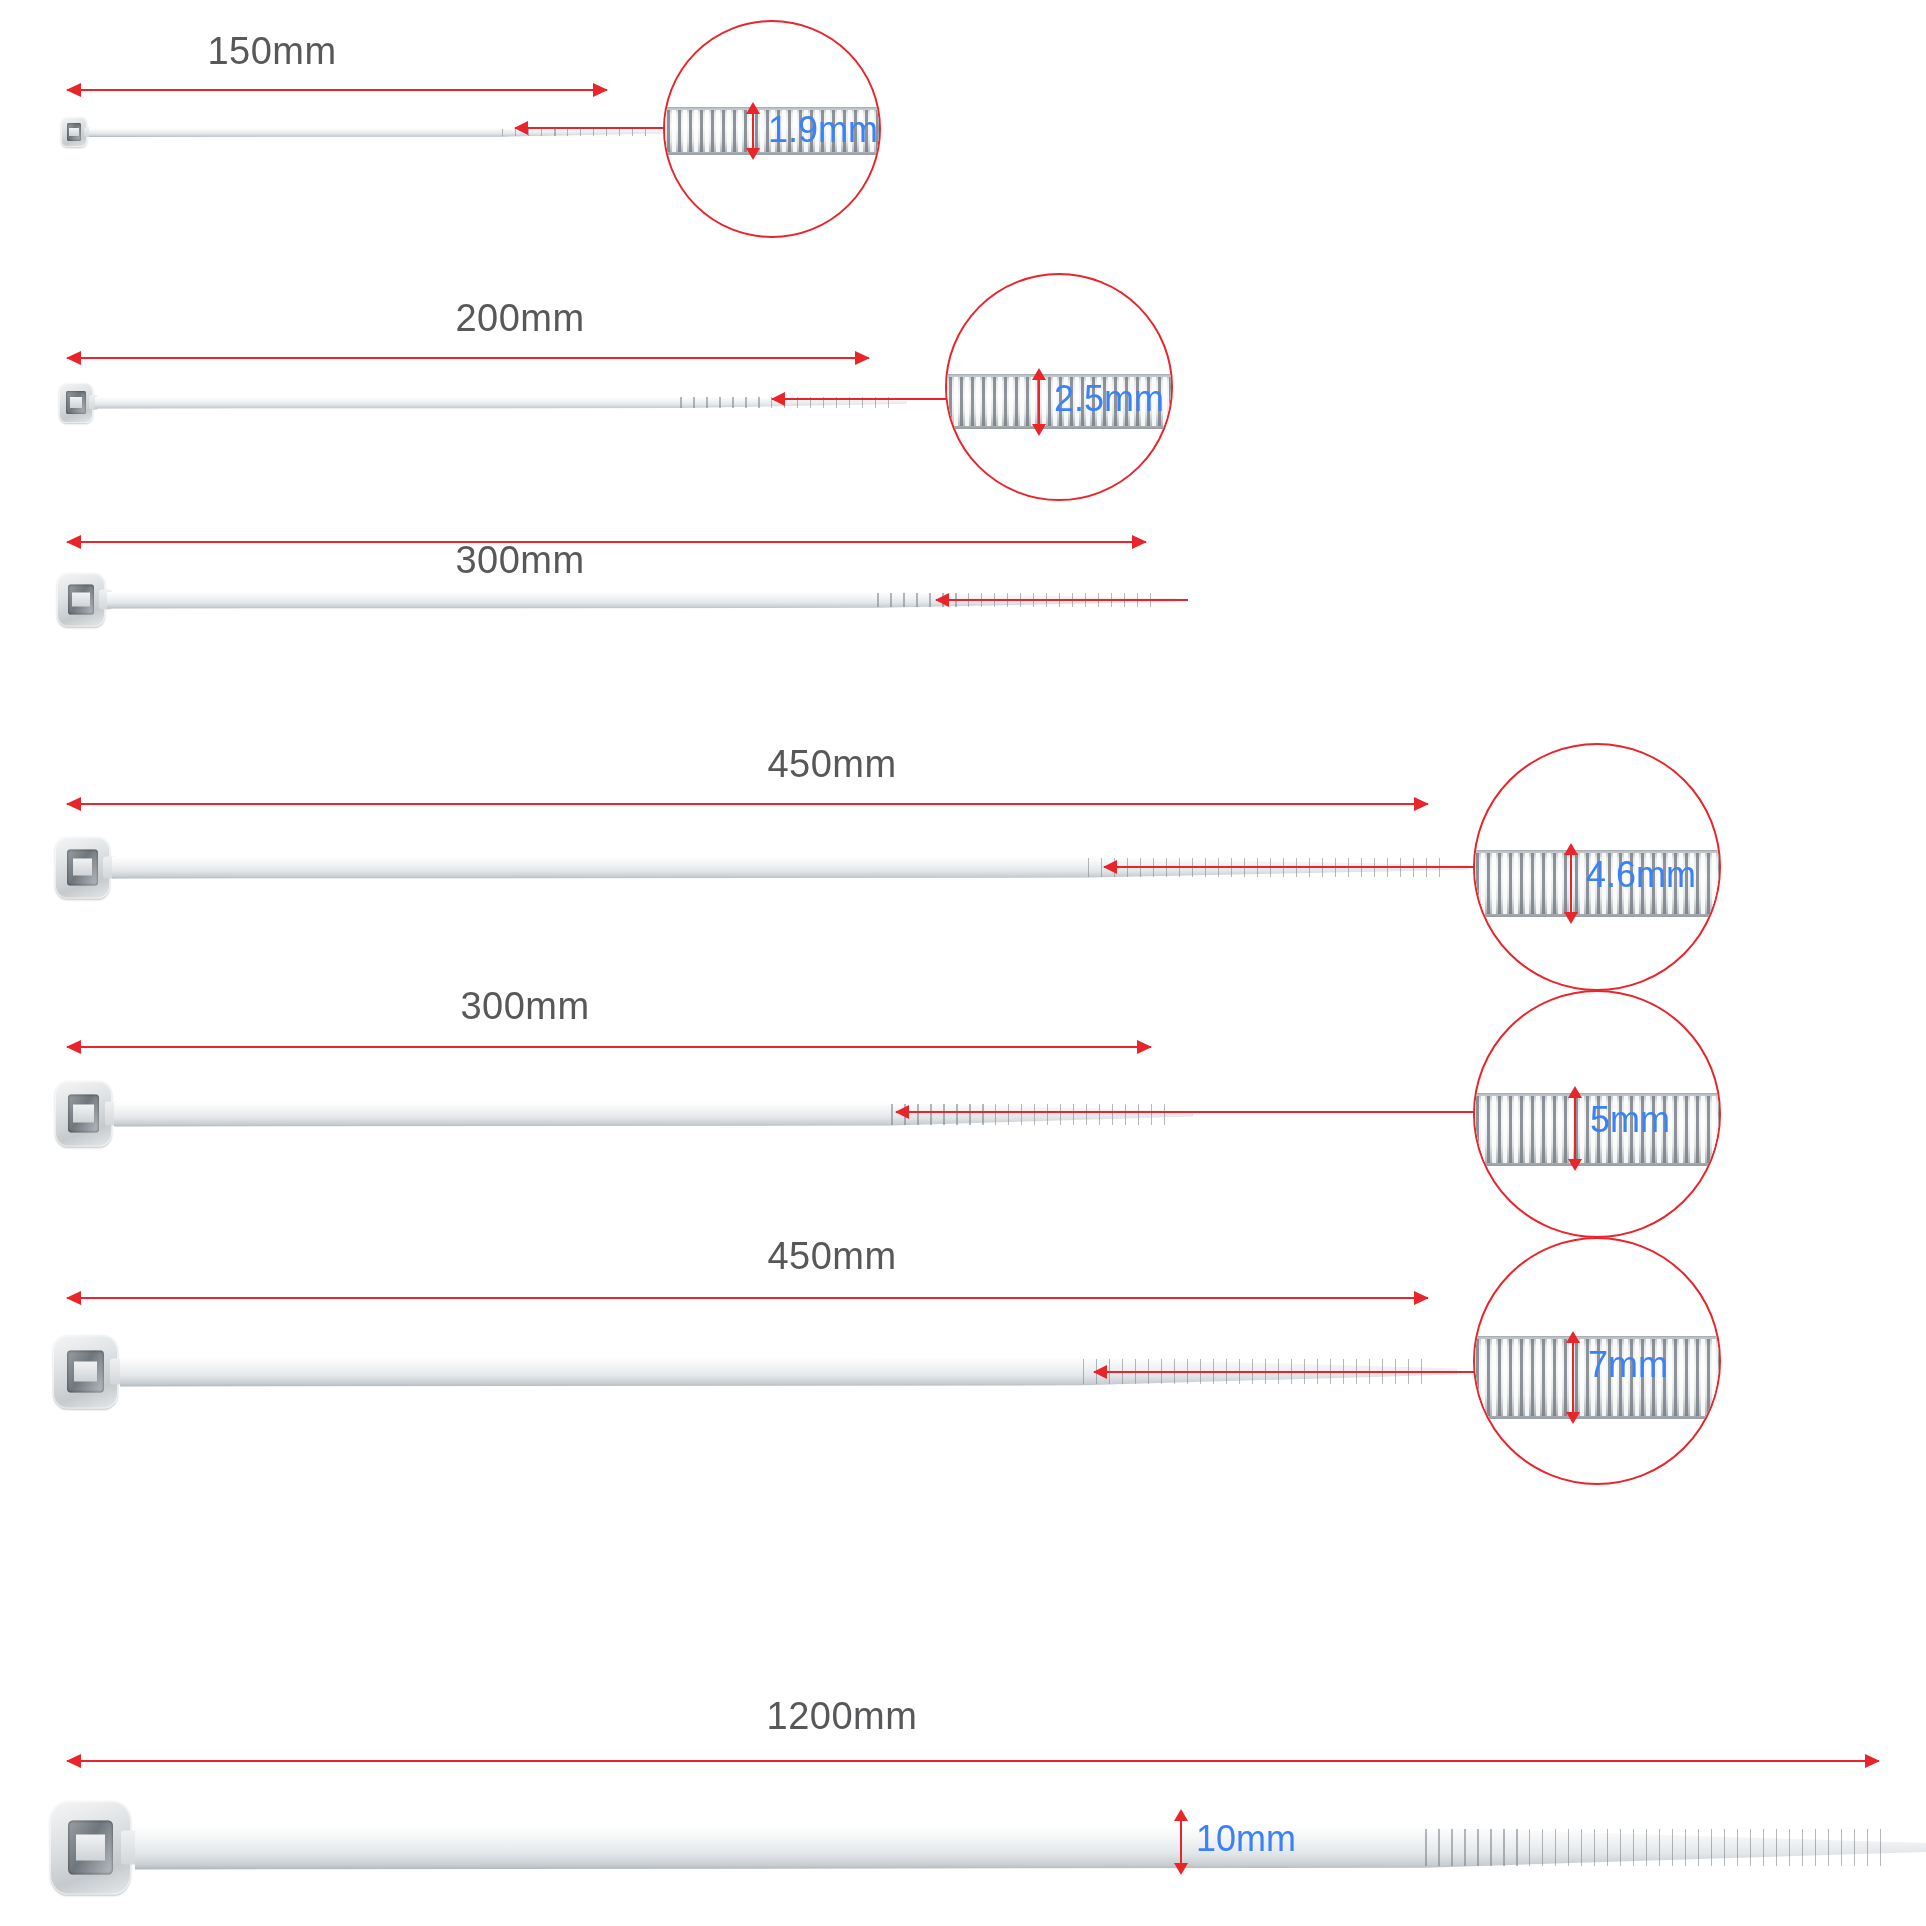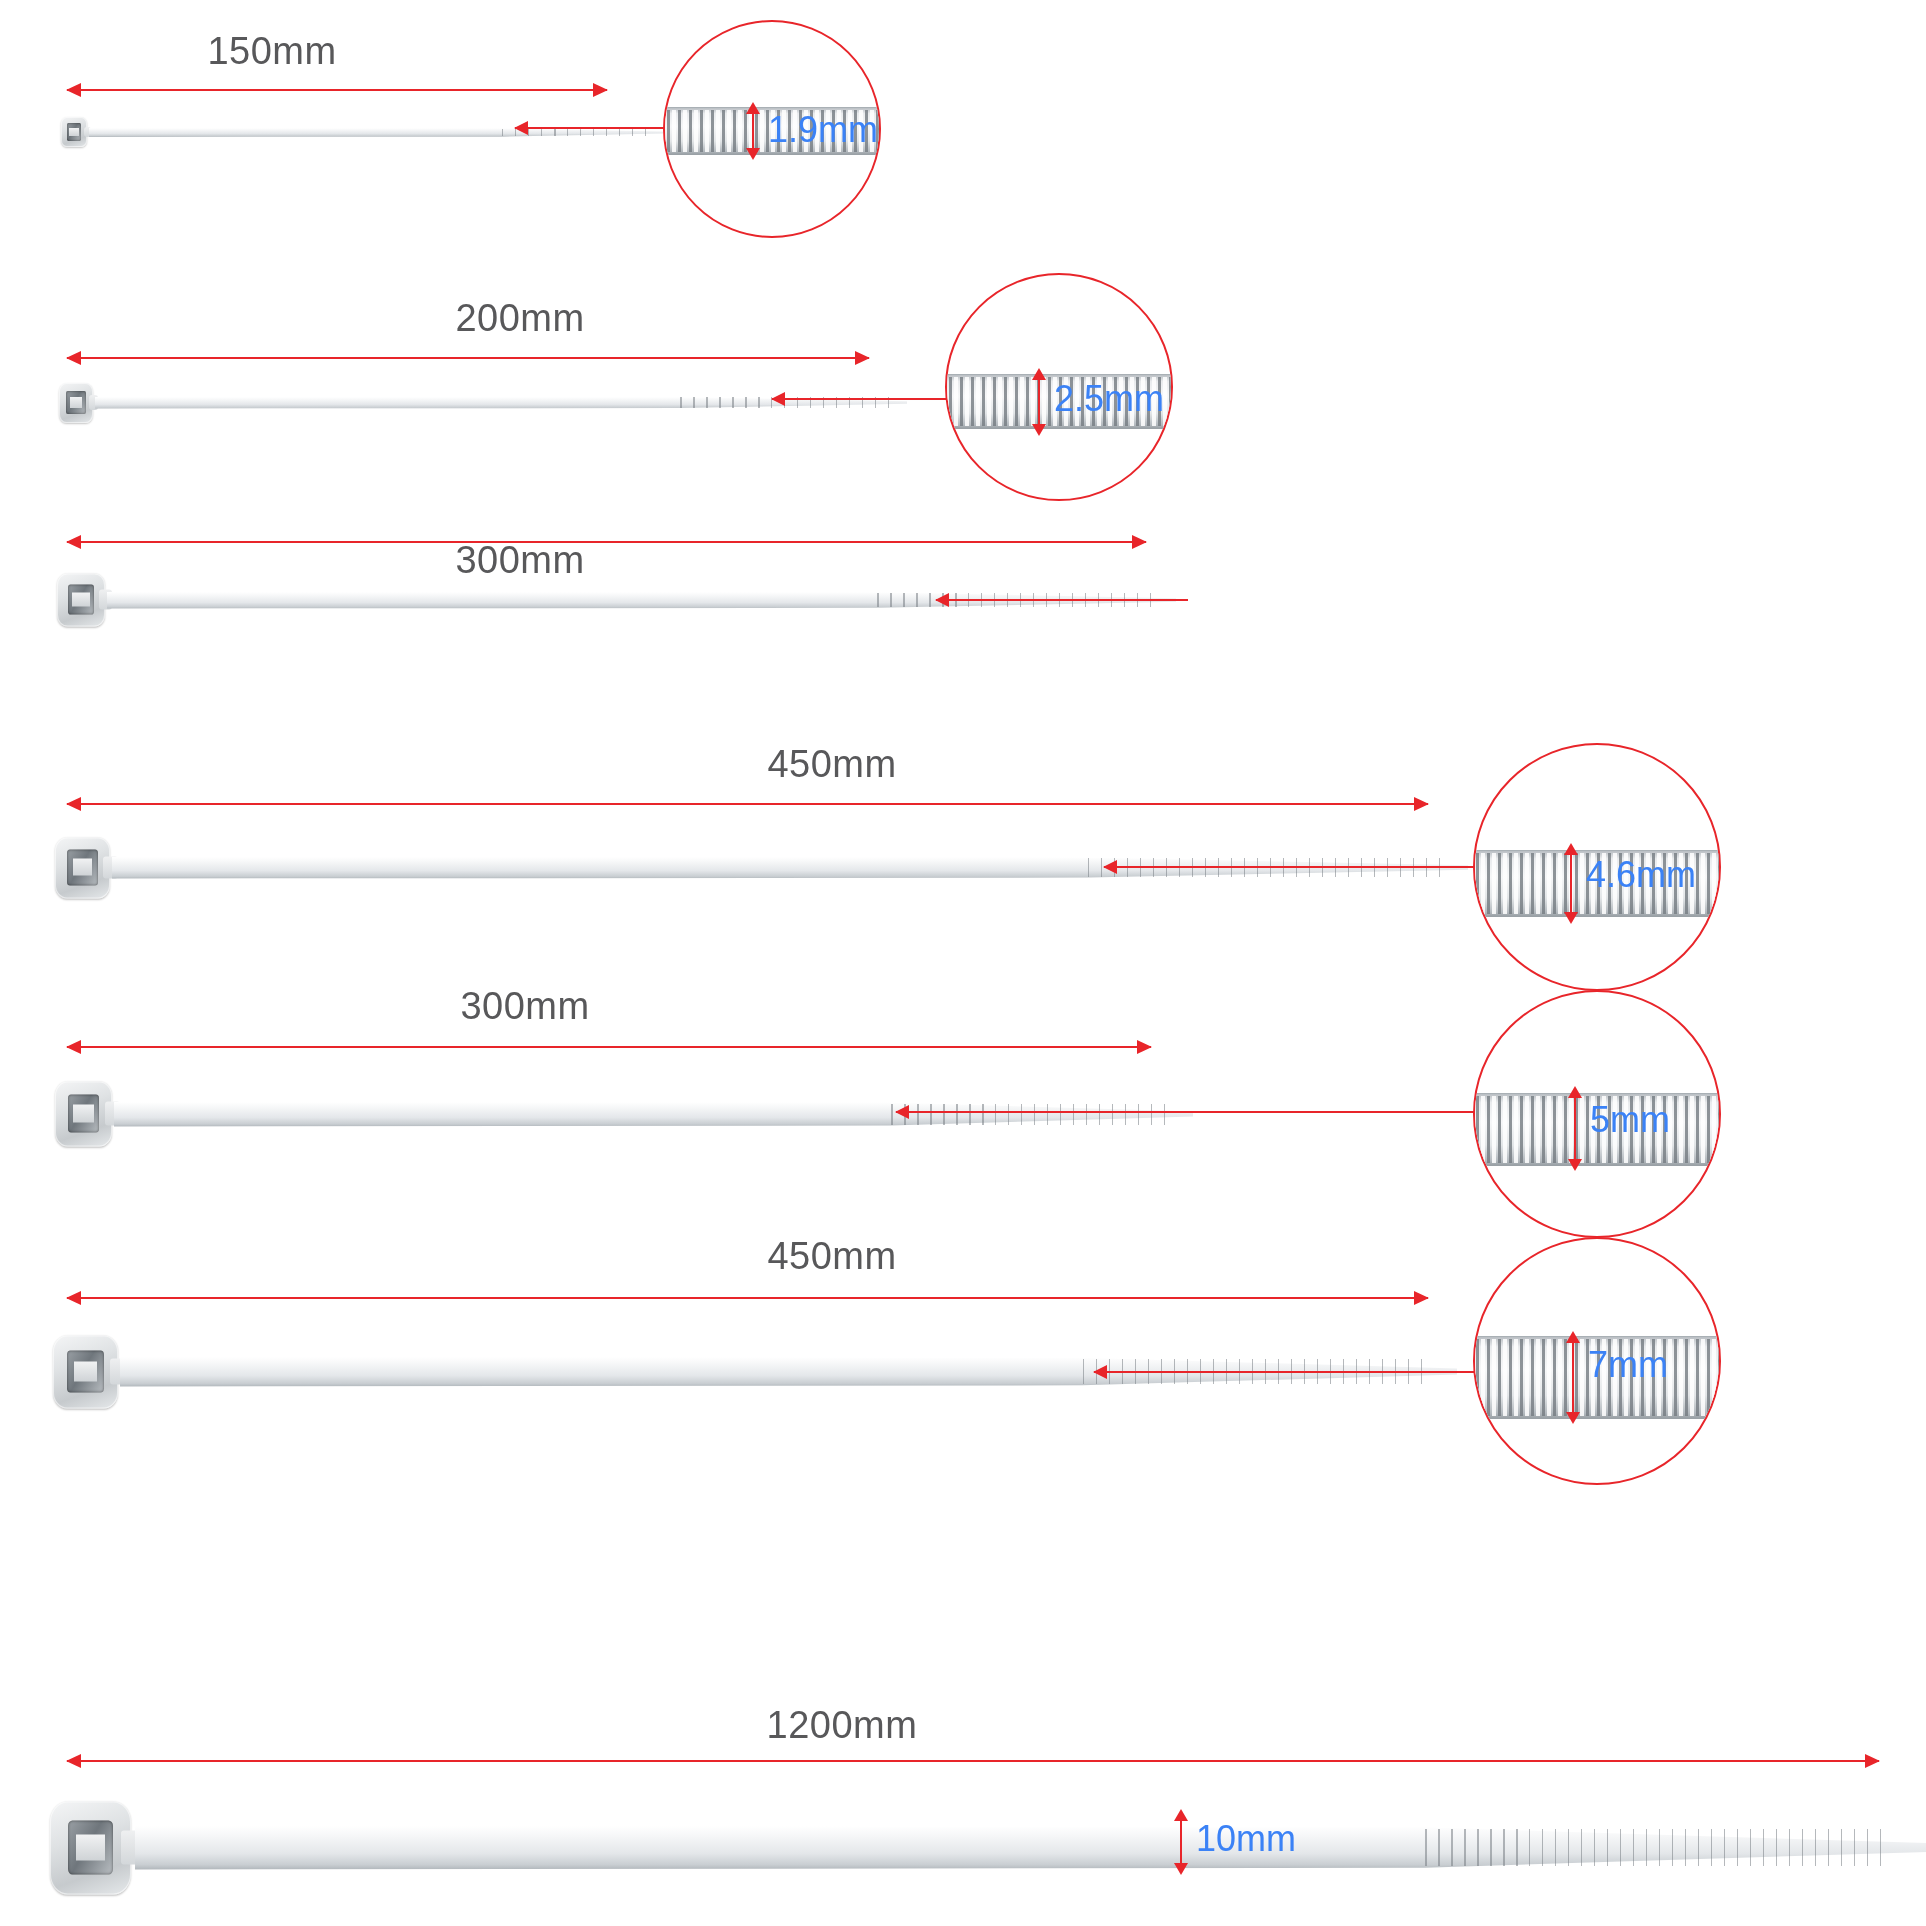--- a/index.html
+++ b/index.html
@@ -286,21 +286,21 @@
       <div class="warrow" style="left:97px;top:103px;height:71px;">
         <span class="ah t"></span>
         <span class="ah b"></span>
       </div>
       <div class="wlabel" style="left:113px;top:105px;">7mm</div>
     </div>
   </div>
 
 
   <div class="row" style="top:1693px;height:234px;">
-    <div class="dimlabel" style="left:842px;top:11px;text-align:right;">1200mm</div>
+    <div class="dimlabel" style="left:842px;top:2px;text-align:right;">1200mm</div>
     <div class="dim" style="left:67px;top:67px;width:1812px;">
       <span class="ah l"></span>
       <span class="ah r"></span>
     </div>
 
     <div class="tie" style="left:50px;top:94px;width:1841px;height:121px;">
       <div class="head" style="width:81px;height:93px;">
         <div class="slot"></div>
         <div class="neck"></div>
       </div>

